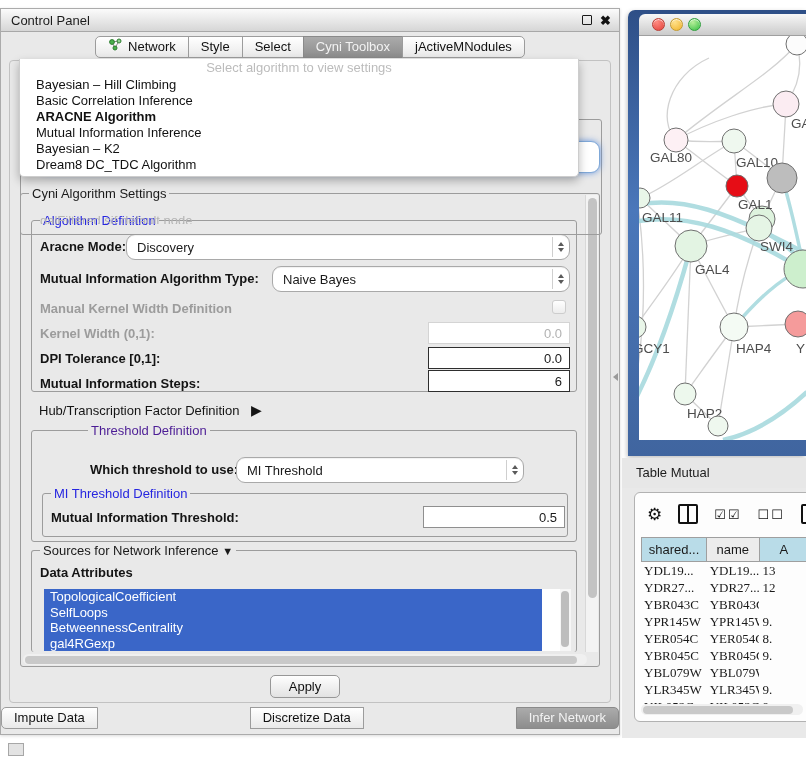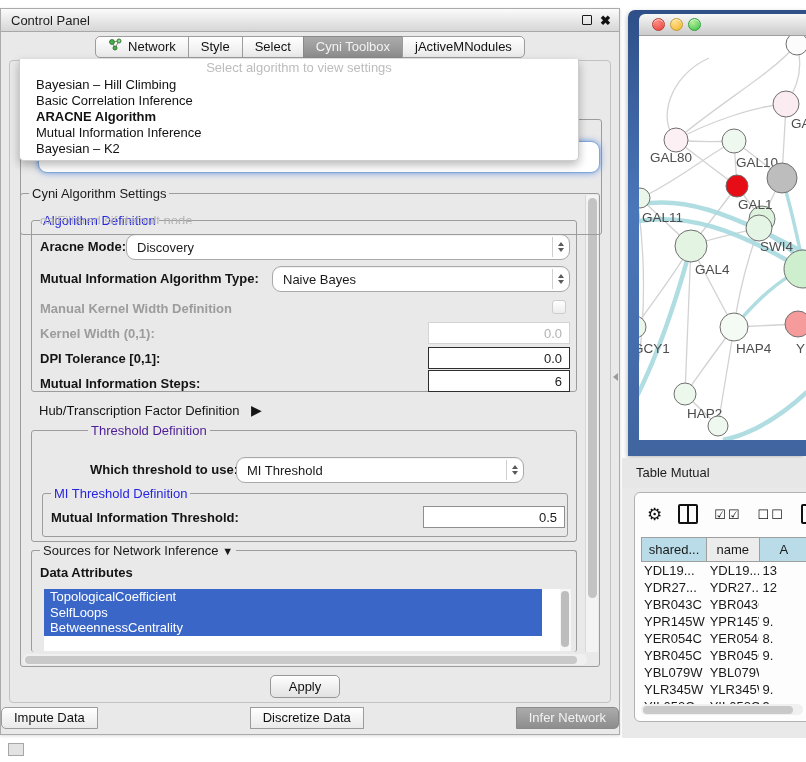--- a/index.html
+++ b/index.html
@@ -90,21 +90,21 @@
   .checks { font-size:13px; letter-spacing:2px; color:#111; }
   #cols-icon { width:20px; height:20px; border:2px solid #111; border-radius:2px; position:relative; }
   #cols-icon::after { content:""; position:absolute; left:7px; top:0; bottom:0; width:2px; background:#111; }
   #doc-icon { width:16px; height:20px; border:2px solid #111; border-radius:2px 6px 2px 2px; }
   #tbl { position:absolute; left:6px; top:44px; right:0; }
   .th-row { display:flex; height:25px; }
   .th { border:1px solid #9f9f9f; border-left:none; background:#ececec; font-size:13px; display:flex; align-items:center; justify-content:center; overflow:hidden; }
   .th:first-child { border-left:1px solid #9f9f9f; }
   .th.hl { background:#b9dce8; }
   .tr { display:flex; height:17px; }
-  .td { font-size:13px; line-height:17px; padding:0 3px; overflow:hidden; white-space:nowrap; }
+  .td { font-size:13px; line-height:17px; padding:0 3px; overflow:hidden; white-space:nowrap;font-family:Liberation Serif, serif; }
   #tbl-hscroll { position:absolute; left:6px; right:6px; bottom:6px; height:11px; }
 
   
   #mini-square { position:absolute; left:8px; top:743px; width:16px; height:13px; border:1px solid #a7a7a7; background:#e3e3e3; }
   #split-arrow { position:absolute; left:613px; top:373px; width:0; height:0; border-top:4px solid transparent; border-bottom:4px solid transparent; border-right:5px solid #9a9a9a; }
 
   svg text { font-family:"Liberation Sans", sans-serif; }
 </style>
 </head>
 <body>
@@ -216,20 +216,21 @@
       <div class="grp" style="left:10px; top:356px; width:546px; height:102px; border-bottom:none;">
         <span class="grp-title">
           <span>Sources for Network Inference</span>
           <span style="font-size:11px;">▼</span>
         </span>
         <span class="lbl" style="left:8px; top:14px;">Data Attributes</span>
         <div id="attr-list">
             <div class="attr-item">TopologicalCoefficient</div>
             <div class="attr-item">SelfLoops</div>
             <div class="attr-item">BetweennessCentrality</div>
+            <div class="attr-item">gal4RGexp</div>
           </div>
         <div class="vtrack" style="left:528px; top:38px; width:11px; height:62px; border:none; background:#f6f6f6;">
           <div class="vthumb" style="left:1px; top:2px; width:8px; height:56px; background:#bdbdbd;"></div>
         </div>
       </div>
 
       <div class="htrack" style="left:2px; top:460px; width:564px; height:11px;">
         <div class="hthumb" style="left:2px; top:1.5px; width:552px; height:8px;"></div>
       </div>
     </div>
@@ -238,20 +239,21 @@
   </div>
 
   <div id="popup">
     <div id="popup-header">Select algorithm to view settings</div>
     <div id="popup-items">
         <div class="popup-item">Bayesian – Hill Climbing</div>
         <div class="popup-item">Basic Correlation Inference</div>
         <div class="popup-item hl">ARACNE Algorithm</div>
         <div class="popup-item">Mutual Information Inference</div>
         <div class="popup-item">Bayesian – K2</div>
+        <div class="popup-item">Dream8 DC_TDC Algorithm</div>
       </div>
   </div>
 
   <div id="bottom-tabs">
       <div class="tab">Impute Data</div>
       <div class="tab">Discretize Data</div>
       <div class="tab sel">Infer Network</div>
     </div>
 </div>
 

